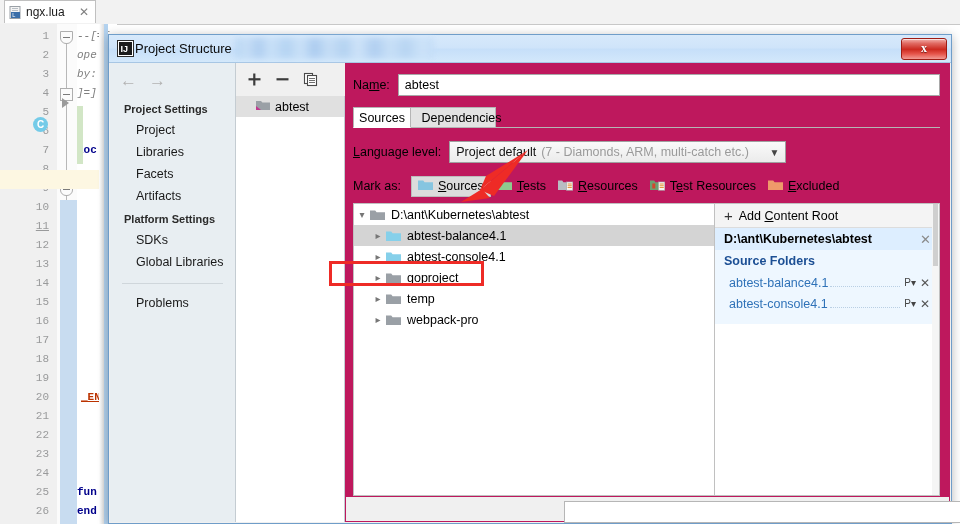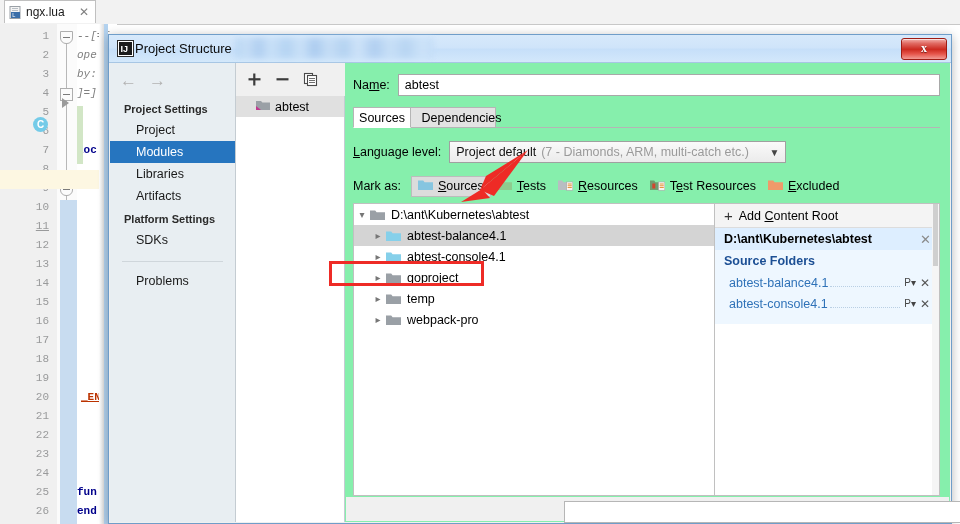--- a/index.html
+++ b/index.html
@@ -75,21 +75,21 @@
 
   
   .modtoolbar{position:absolute;left:127px;top:1px;width:108px;height:33px;background:#f0f0f0;
               border-bottom:1px solid #d5d5d5;display:flex;align-items:center;gap:13px;padding-left:11px;}
   .tbicon{width:15px;height:15px;position:relative;}
   .modlist{position:absolute;left:127px;top:34px;width:108px;bottom:1px;background:#ffffff;border-right:1px solid #c4ccd2;}
   .modrow{height:21px;display:flex;align-items:center;padding-left:20px;background:#e0e0e0;font-size:12.5px;}
   .modrow .mi{margin-right:5px;}
 
   
-  .content{position:absolute;left:236px;top:1px;right:1px;bottom:1px;background:#86efac;}
+  .content{position:absolute;left:236px;top:1px;right:1px;bottom:1px;background:#be185d;}
 
   .namerow{position:absolute;left:8px;top:11px;right:10px;height:22px;display:flex;align-items:center;}
   .namelabel{font-size:12.5px;margin-right:8px;white-space:nowrap;}
   .nameinput{flex:1;height:22px;border:1px solid #a8a8a8;background:#ffffff;box-sizing:border-box;
              display:flex;align-items:center;padding-left:6px;font-size:12.5px;}
 
   .tabs{position:absolute;left:8px;top:44px;right:0;height:21px;}
   .dtab{position:absolute;top:0;height:21px;box-sizing:border-box;border:1px solid #b5b5b5;
         font-size:12.5px;display:flex;align-items:center;justify-content:center;padding:0 7px;}
   .dtab.active{background:#ffffff;border-bottom-color:#ffffff;z-index:2;}
@@ -243,26 +243,27 @@
   <div class="dlgbody">
 
     <div class="navpane">
       <div class="navarrows">
         <span class="navarrow">←</span>
         <span class="navarrow">→</span>
       </div>
 
       <div class="navhdr">Project Settings</div>
       <div class="navitem">Project</div>
-      <div class="navitem selected">Modules</div>
       <div class="navitem">Libraries</div>
+      <div class="navitem">Facets</div>
       <div class="navitem">Artifacts</div>
 
       <div class="navhdr">Platform Settings</div>
       <div class="navitem">SDKs</div>
+      <div class="navitem">Global Libraries</div>
 
       <div class="navsep"></div>
       <div class="navitem">Problems</div>
     </div>
 
     <div class="modtoolbar">
       <span class="tbicon">
         <svg width="15" height="15" viewBox="0 0 15 15">
           <rect x="6.2" y="1.5" width="2.2" height="12" fill="#3c3c3c"></rect>
           <rect x="1.5" y="6.2" width="12" height="2.2" fill="#3c3c3c"></rect>

